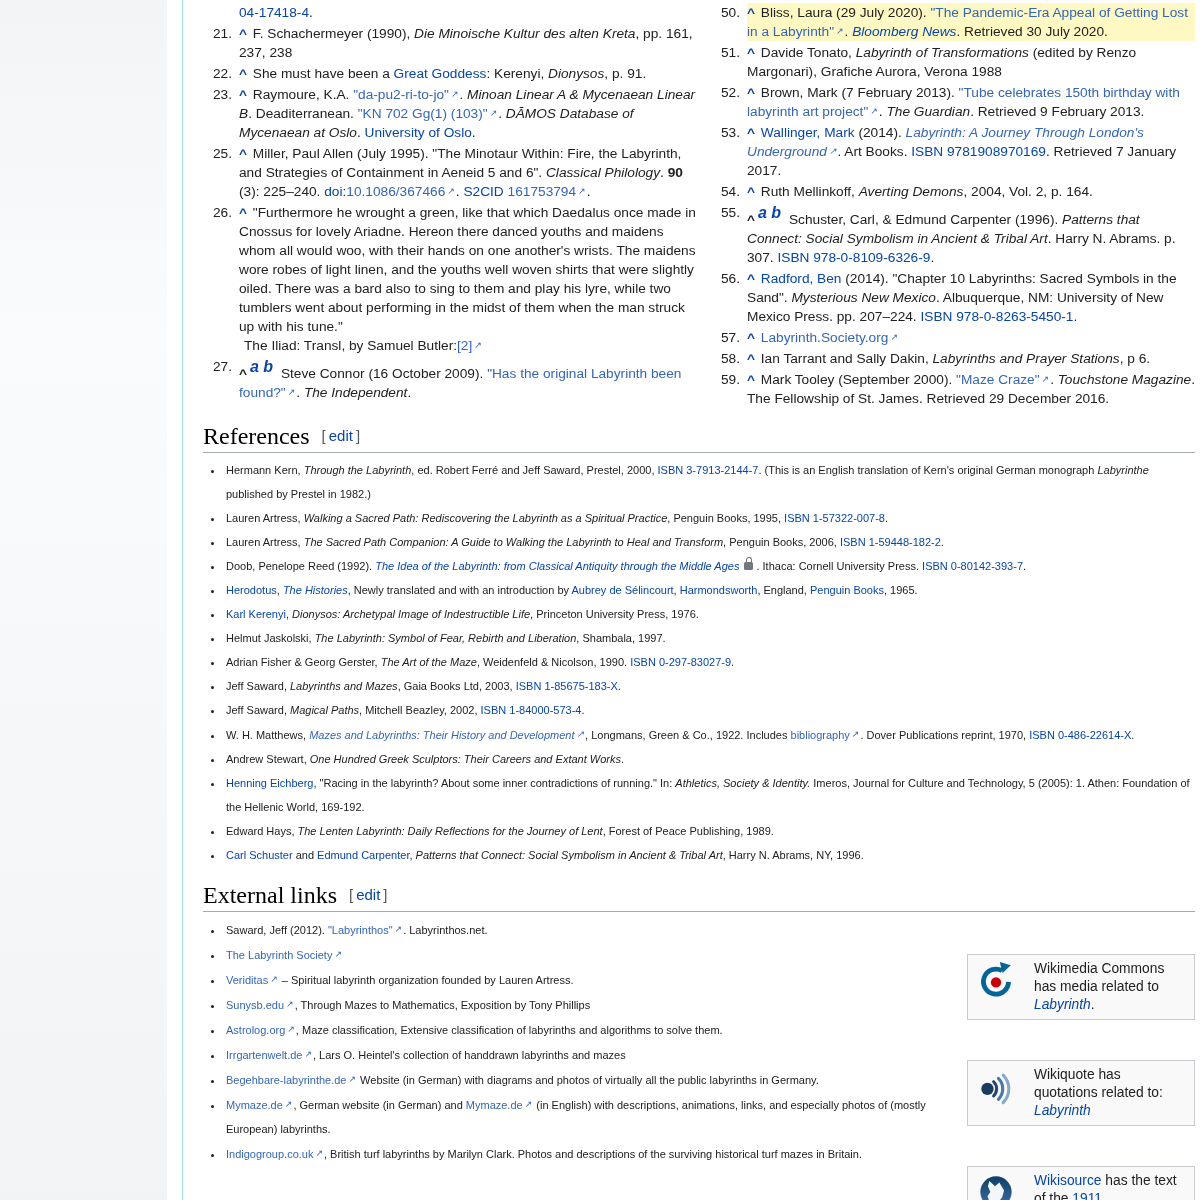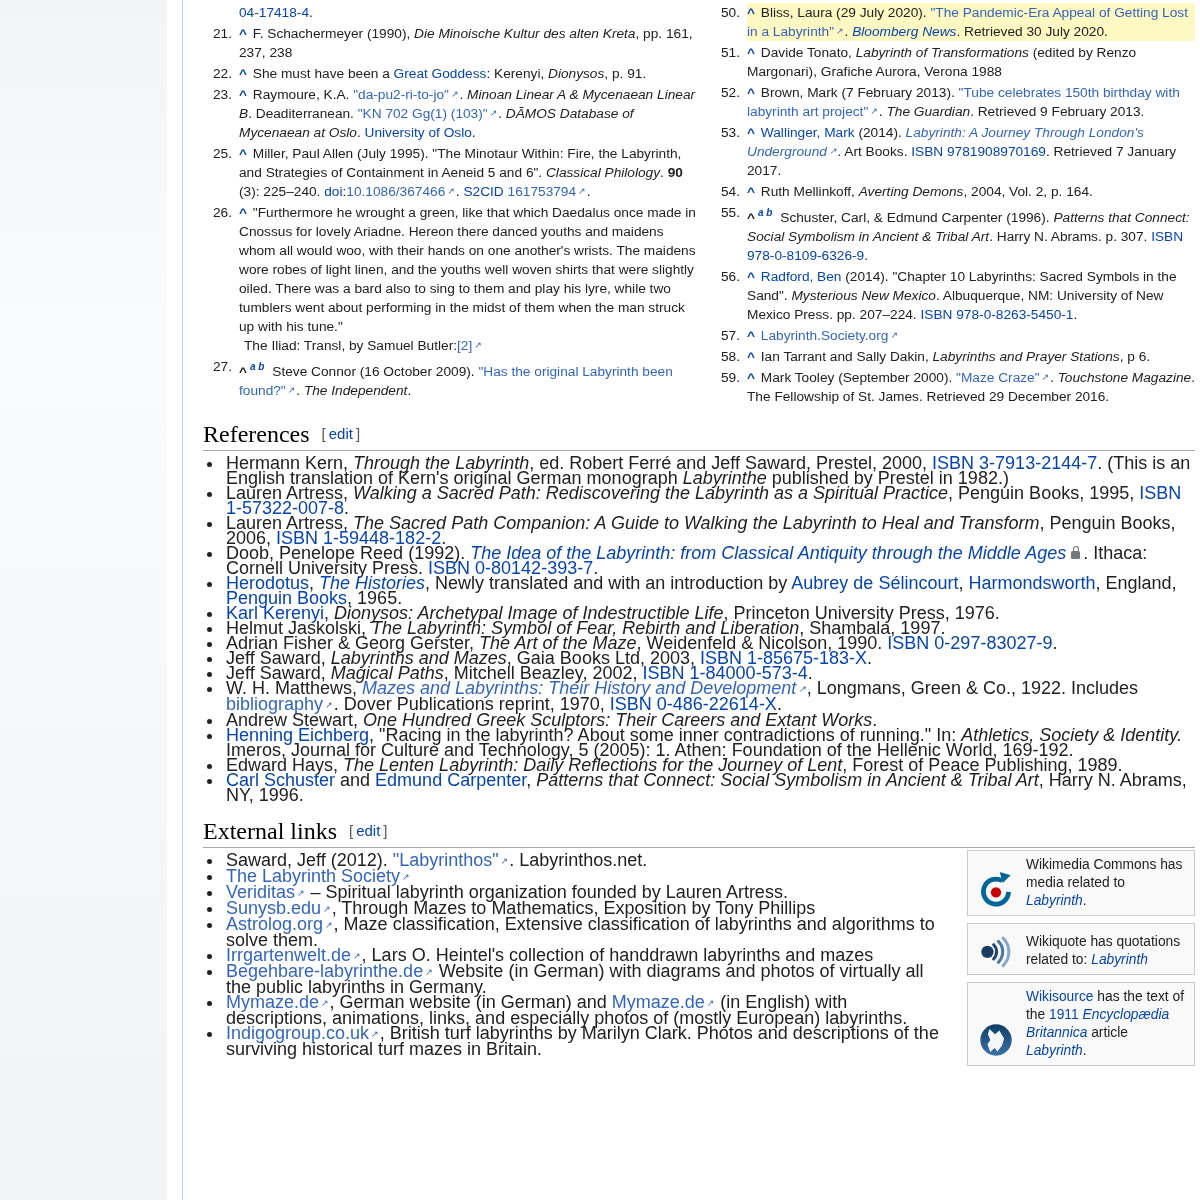--- a/index.html
+++ b/index.html
@@ -23,43 +23,43 @@
   
   h2{font-family:"Liberation Serif",serif;font-weight:400;font-size:24px;line-height:1.05;
      color:#000;margin:0;padding:0 0 3px 0;border-bottom:1px solid #a2a9b1;}
   .sect-refs{margin-top:14px;}
   .sect-ext{margin-top:16px;}
   .editsection{font-family:"Liberation Sans",sans-serif;font-size:15px;font-style:normal;
                color:#54595d;margin-left:12px;vertical-align:3px;}
   .editsection .lab{color:#0645ad;margin:0 3px;text-decoration:none;cursor:pointer;}
 
   
-  ul.wlist{margin:5px 0 0 0;padding-left:21px;list-style:disc;font-size:18px;line-height:15px;}
+  ul.wlist{margin:5px 0 0 0;padding-left:21px;list-style:disc;font-size:11px;line-height:24px;}
   ul.wlist li{padding-left:2px;}
 
   
   .seg{white-space:pre-wrap;}
   .seg.a,.seg.ai{color:#0645ad;cursor:pointer;}
   .seg.x,.seg.xi{color:#3366bb;cursor:pointer;}
   .seg.i,.seg.ai,.seg.xi{font-style:italic;}
   .seg.b{font-weight:700;}
   .seg.x::after,.seg.xi::after{content:"\2197";font-size:9px;vertical-align:2px;margin:0 1px 0 2px;}
   .seg.caret{color:#0645ad;font-weight:700;margin-right:2px;cursor:pointer;}
   .seg.caret-plain{color:#202122;font-weight:700;margin-right:1px;}
-  .seg.sup-ab{color:#0645ad;font-weight:700;font-style:italic;font-size:10px;
+  .seg.sup-ab{color:#0645ad;font-weight:700;font-style:italic;font-size:16px;
               vertical-align:super;margin:0 4px 0 2px;cursor:pointer;}
   .seg.lock{display:inline-block;width:9px;height:8px;background:#72777d;border-radius:1.5px;
             margin:0 3px 0 5px;position:relative;}
   .seg.lock::before{content:"";position:absolute;left:1.5px;top:-5px;width:4px;height:5px;
             border:1.6px solid #72777d;border-bottom:none;border-radius:4px 4px 0 0;}
 
   
   .sister{float:right;width:228px;margin:2px 0 10px 16px;font-size:13.8px;line-height:18px;}
-  .sbox{display:flex;align-items:flex-end;gap:10px;border:1px solid #c8ccd1;background:#f9f9f9;
-        padding:5px 8px;margin-bottom:7px;box-sizing:border-box;}
+  .sbox{display:flex;align-items:flex-start;gap:18px;border:1px solid #c8ccd1;background:#f9f9f9;
+        padding:5px 8px;margin-bottom:7px;box-sizing:border-box;margin-top:40px;}
   .sbox .icon{flex:none;width:40px;height:40px;display:flex;align-items:center;justify-content:center;}
   .sbox .txt{flex:1;min-width:0;}
 </style>
 </head>
 <body>
 
 <div class="page">
   <div class="gutter"></div>
 
   <div class="content">

